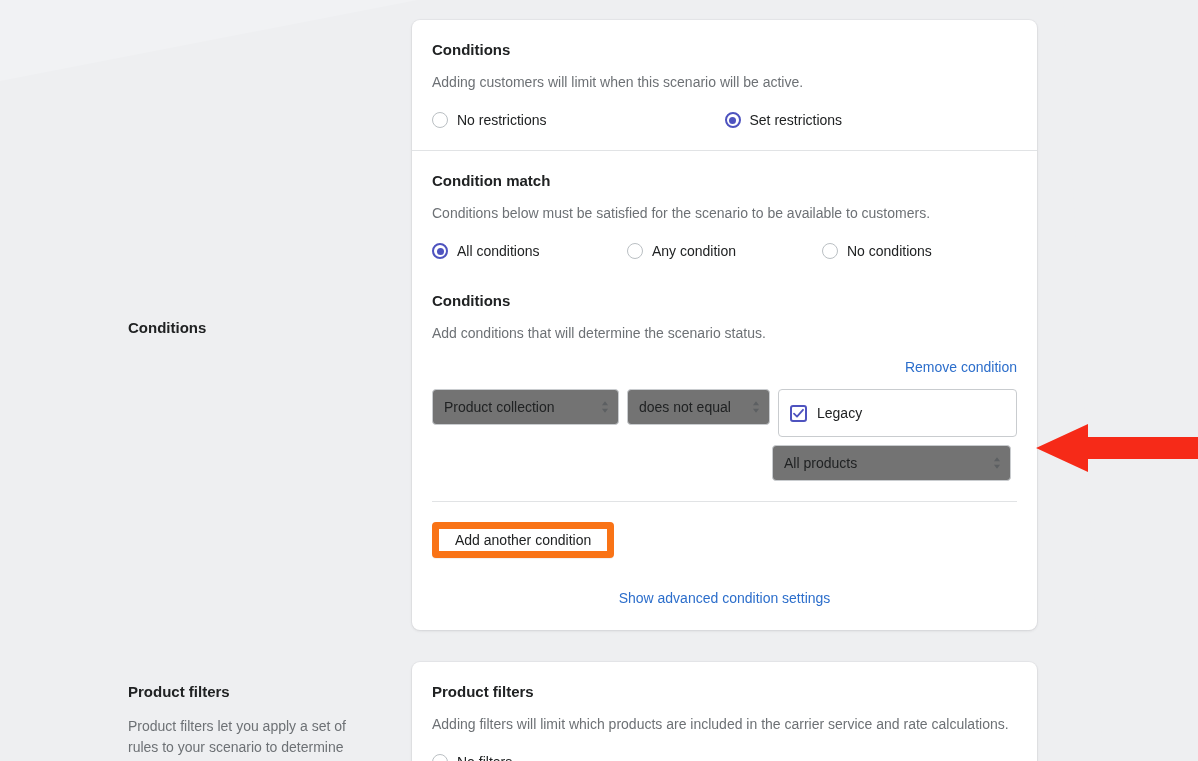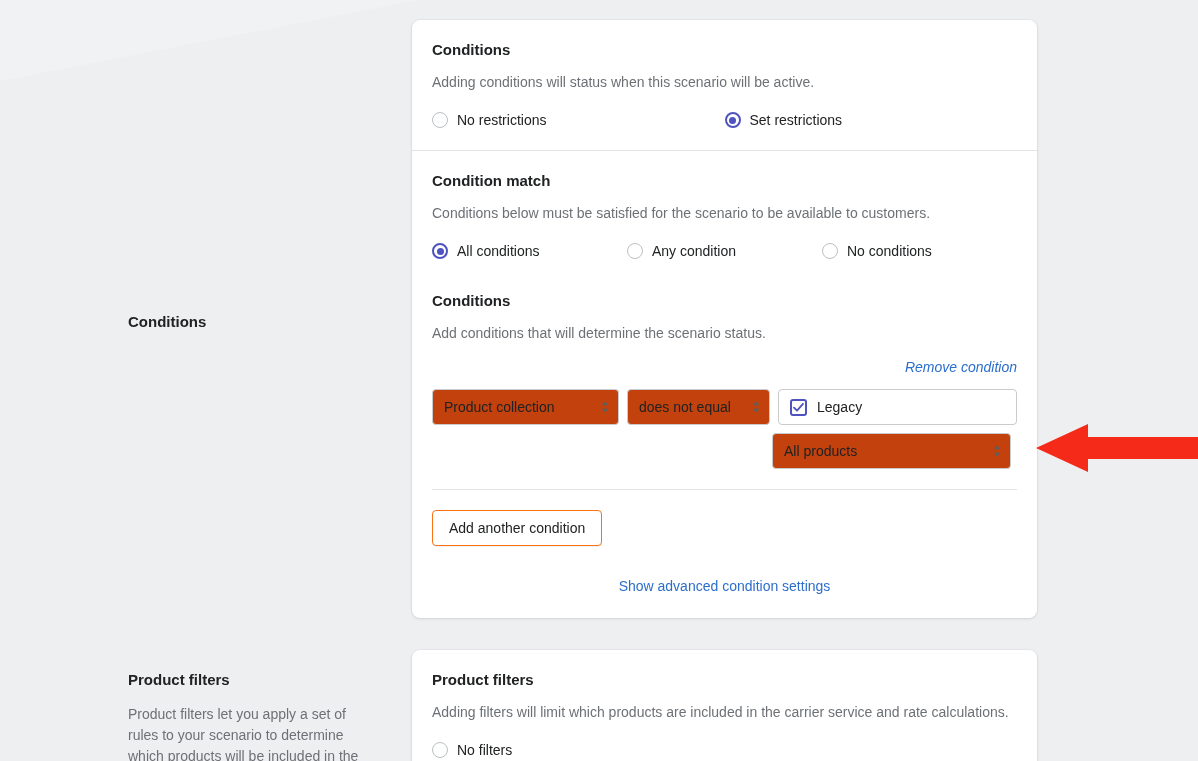--- a/index.html
+++ b/index.html
@@ -175,41 +175,40 @@
     color: #2c6ecb;
     font-size: 14px;
     line-height: 20px;
     text-decoration: none;
     cursor: pointer;
   }
   .remove-row {
     display: flex;
     justify-content: flex-end;
     margin-top: 14px;
-    font-style: italic;
   }
 
   
   .condition-grid {
     margin-top: 12px;
   }
   .cond-line {
     display: flex;
     align-items: flex-start;
     gap: 8px;
   }
   .cond-line + .cond-line {
     margin-top: 8px;
   }
 
   .select {
     position: relative;
     height: 36px;
     box-sizing: border-box;
-    background: #c2410c;
+    background: #737373;
     border: 1px solid #c9cccf;
     border-radius: 4px;
     display: flex;
     align-items: center;
     padding: 0 26px 0 11px;
     font-size: 14px;
     color: #202223;
     cursor: pointer;
     white-space: nowrap;
   }
@@ -221,21 +220,21 @@
     width: 10px;
     height: 16px;
     display: block;
   }
   .sel-field { width: 187px; }
   .sel-op    { width: 143px; }
   .sel-value { width: 239px; }
 
   .value-box {
     width: 239px;
-    height: 36px;
+    height: 48px;
     box-sizing: border-box;
     background: #ffffff;
     border: 1px solid #c9cccf;
     border-radius: 4px;
     display: flex;
     align-items: center;
     padding: 0 11px;
     font-size: 14px;
     color: #202223;
   }
@@ -257,21 +256,21 @@
 
   
   .btn {
     display: inline-flex;
     align-items: center;
     justify-content: center;
     height: 36px;
     padding: 0 16px;
     box-sizing: border-box;
     background: #ffffff;
-    border: 1px solid #f97316;
+    border: 7px solid #f97316;
     border-radius: 4px;
     font-size: 14px;
     line-height: 20px;
     color: #202223;
     cursor: pointer;
     box-shadow: 0 1px 0 rgba(0,0,0,0.05);
     font-family: "Liberation Sans", sans-serif;
   }
   .btn-row { margin-top: 20px; }
 
@@ -306,21 +305,21 @@
     <div class="section">
 
       <div class="aside">
         <div class="aside-title">Conditions</div>
       </div>
 
       <div class="card">
 
         <div class="card-block">
           <div class="block-title">Conditions</div>
-          <div class="block-desc">Adding conditions will status when this scenario will be active.</div>
+          <div class="block-desc">Adding customers will limit when this scenario will be active.</div>
 
           <div class="radio-row cols2">
             <label class="radio">
               <span class="radio-mark"></span>
               <span class="radio-label">No restrictions</span>
             </label>
             <label class="radio checked">
               <span class="radio-mark"></span>
               <span class="radio-label">Set restrictions</span>
             </label>

